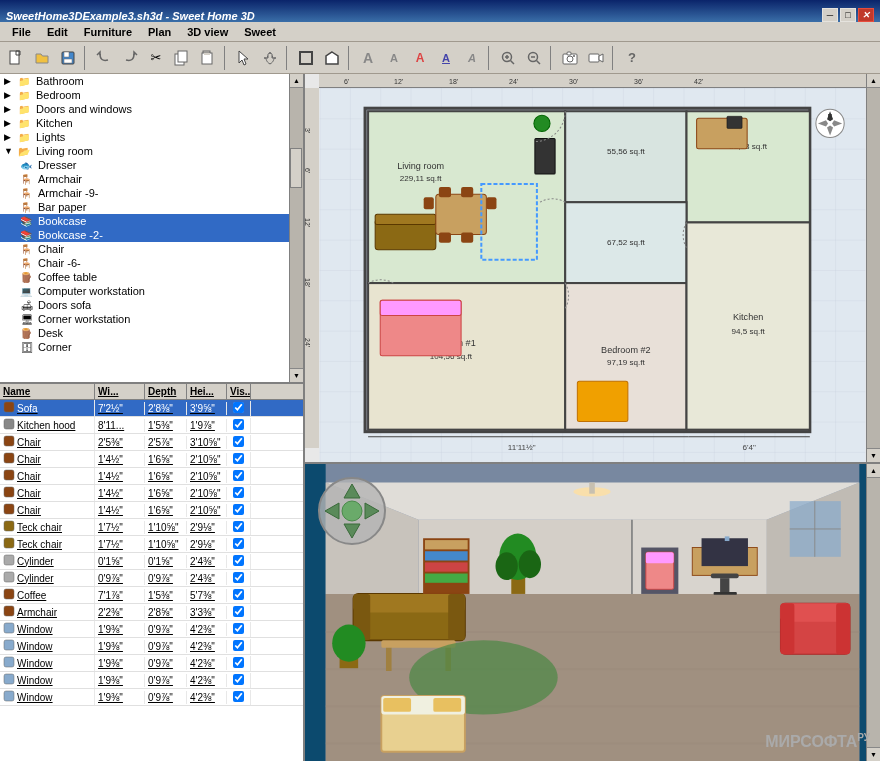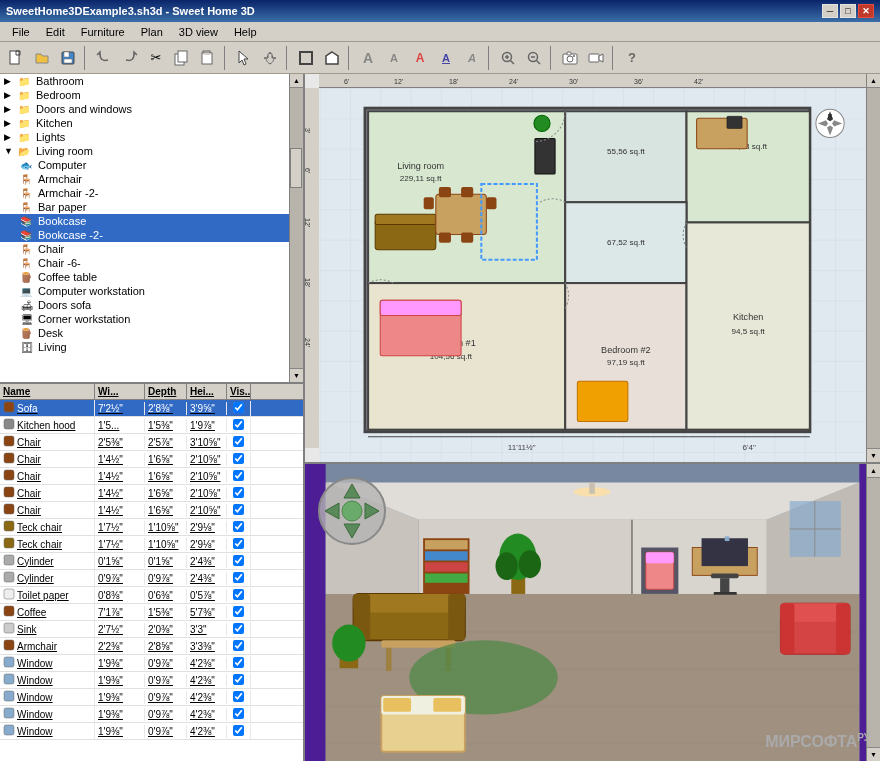--- a/index.html
+++ b/index.html
@@ -4,25 +4,26 @@
   <style>
     * { margin: 0; padding: 0; box-sizing: border-box; }
     body { font-family: 'Arial', sans-serif; font-size: 11px; background: #d4d0c8; overflow: hidden; width: 880px; height: 761px; }
     
     
     #title-bar {
       background: linear-gradient(to bottom, #0a246a, #3a6ea8);
       color: white;
       height: 22px;
       display: flex;
-      align-items: center;
+      align-items: flex-end;
       justify-content: space-between;
       padding: 0 6px;
       font-size: 11px;
       font-weight: bold;
+      font-style: italic;
     }
     #title-bar .title-text { display: flex; align-items: center; gap: 6px; }
     #title-bar .win-controls { display: flex; gap: 2px; }
     .win-btn {
       width: 16px; height: 14px;
       display: flex; align-items: center; justify-content: center;
       font-size: 9px; cursor: pointer; font-weight: bold;
       border: 1px solid rgba(255,255,255,0.4);
     }
     .win-btn.minimize { background: #d4d0c8; color: #000; }
@@ -36,20 +37,21 @@
       display: flex;
       align-items: center;
       border-bottom: 1px solid #a0998e;
       padding: 0 4px;
       font-size: 11px;
     }
     .menu-item {
       padding: 2px 8px;
       cursor: pointer;
       color: #000;
+      font-weight: bold;
     }
 
     
     #toolbar {
       background: #d4d0c8;
       height: 32px;
       display: flex;
       align-items: center;
       padding: 2px 4px;
       gap: 2px;
@@ -148,21 +150,21 @@
       height: 390px;
       background: #e8e8e8;
       position: relative;
       overflow: hidden;
       border-bottom: 2px solid #808080;
     }
 
     
     #view-3d {
       flex: 1;
-      background: #4c1d95;
+      background: #0c4a6e;
       position: relative;
       overflow: hidden;
     }
 
     
     #nav-control {
       position: absolute;
       left: 12px;
       top: 12px;
       width: 70px;
@@ -222,21 +224,21 @@
     <div class="win-btn close">✕</div>
   </div>
 </div>
 
 <div id="menu-bar">
   <span class="menu-item">File</span>
   <span class="menu-item">Edit</span>
   <span class="menu-item">Furniture</span>
   <span class="menu-item">Plan</span>
   <span class="menu-item">3D view</span>
-  <span class="menu-item">Help</span>
+  <span class="menu-item">Sweet</span>
 </div>
 
 <div id="toolbar">
   <button class="tb-btn" title="New">
     <svg width="16" height="16" viewBox="0 0 16 16">
         <rect x="2" y="1" width="9" height="13" fill="white" stroke="#444" stroke-width="1"></rect>
         <polyline points="8,1 12,1 12,5" fill="none" stroke="#444" stroke-width="1"></polyline>
         <line x1="8" y1="1" x2="8" y2="5" stroke="#444" stroke-width="1"></line>
         <line x1="8" y1="5" x2="12" y2="5" stroke="#444" stroke-width="1"></line>
       </svg>
@@ -376,29 +378,29 @@
           <span class="icon folder-icon">📁</span>
           <span>Lights</span>
         </div>
         <div class="tree-item">
           <span class="expand">▼</span>
           <span class="icon folder-icon">📂</span>
           <span>Living room</span>
         </div>
         <div class="tree-item tree-indent-1">
           <span class="icon">🐟</span>
-          <span>Computer</span>
+          <span>Dresser</span>
         </div>
         <div class="tree-item tree-indent-1">
           <span class="icon" style="color:#8B4513;">🪑</span>
           <span>Armchair</span>
         </div>
         <div class="tree-item tree-indent-1">
           <span class="icon" style="color:#8B4513;">🪑</span>
-          <span>Armchair -2-</span>
+          <span>Armchair -9-</span>
         </div>
         <div class="tree-item tree-indent-1">
           <span class="icon">🪑</span>
           <span>Bar paper</span>
         </div>
         <div class="tree-item tree-indent-1 selected">
           <span class="icon">📚</span>
           <span>Bookcase</span>
         </div>
         <div class="tree-item tree-indent-1 selected">
@@ -428,21 +430,21 @@
         <div class="tree-item tree-indent-1">
           <span class="icon">🖥</span>
           <span>Corner workstation</span>
         </div>
         <div class="tree-item tree-indent-1">
           <span class="icon">🪵</span>
           <span>Desk</span>
         </div>
         <div class="tree-item tree-indent-1">
           <span class="icon">🗄</span>
-          <span>Living</span>
+          <span>Corner</span>
         </div>
       </div>
 
       <div style="position:absolute;right:0;top:0;bottom:0;width:14px;background:#d4d0c8;border-left:1px solid #808080;display:flex;flex-direction:column;">
         <div style="height:14px;background:#d4d0c8;border-bottom:1px solid #888;display:flex;align-items:center;justify-content:center;font-size:7px;cursor:pointer;">▲</div>
         <div style="flex:1;background:#b8b4ac;position:relative;">
           <div style="width:12px;height:40px;background:#d4d0c8;border:1px solid #808080;position:absolute;top:60px;"></div>
         </div>
         <div style="height:14px;background:#d4d0c8;border-top:1px solid #888;display:flex;align-items:center;justify-content:center;font-size:7px;cursor:pointer;">▼</div>
       </div>
@@ -472,21 +474,21 @@
       <input type="checkbox" checked="" style="">
     </div>
   </div>
           <div class="list-row">
     <div class="col col-name">
       <span><svg width="12" height="12" viewBox="0 0 12 12">
                   <rect x="1" y="1" width="10" height="10" rx="2" fill="#888" stroke="#666" stroke-width="0.5"></rect>
                 </svg></span>
       <span>Kitchen hood</span>
     </div>
-    <div class="col col-width">1'5...</div>
+    <div class="col col-width">8'11...</div>
     <div class="col col-depth">1'5⅜"</div>
     <div class="col col-height">1'9⅞"</div>
     <div class="col col-vis checkbox-cell">
       <input type="checkbox" checked="" style="">
     </div>
   </div>
           <div class="list-row">
     <div class="col col-name">
       <span><svg width="12" height="12" viewBox="0 0 12 12">
                   <rect x="1" y="1" width="10" height="10" rx="2" fill="#8B4513" stroke="#666" stroke-width="0.5"></rect>
@@ -608,55 +610,27 @@
     <div class="col col-width">0'9⅞"</div>
     <div class="col col-depth">0'9⅞"</div>
     <div class="col col-height">2'4⅜"</div>
     <div class="col col-vis checkbox-cell">
       <input type="checkbox" checked="" style="">
     </div>
   </div>
           <div class="list-row">
     <div class="col col-name">
       <span><svg width="12" height="12" viewBox="0 0 12 12">
-                  <rect x="1" y="1" width="10" height="10" rx="2" fill="#eee" stroke="#666" stroke-width="0.5"></rect>
-                </svg></span>
-      <span>Toilet paper</span>
-    </div>
-    <div class="col col-width">0'8⅜"</div>
-    <div class="col col-depth">0'6⅜"</div>
-    <div class="col col-height">0'5⅞"</div>
-    <div class="col col-vis checkbox-cell">
-      <input type="checkbox" checked="" style="">
-    </div>
-  </div>
-          <div class="list-row">
-    <div class="col col-name">
-      <span><svg width="12" height="12" viewBox="0 0 12 12">
                   <rect x="1" y="1" width="10" height="10" rx="2" fill="#8B4513" stroke="#666" stroke-width="0.5"></rect>
                 </svg></span>
       <span>Coffee</span>
     </div>
     <div class="col col-width">7'1⅞"</div>
     <div class="col col-depth">1'5⅜"</div>
     <div class="col col-height">5'7⅜"</div>
-    <div class="col col-vis checkbox-cell">
-      <input type="checkbox" checked="" style="">
-    </div>
-  </div>
-          <div class="list-row">
-    <div class="col col-name">
-      <span><svg width="12" height="12" viewBox="0 0 12 12">
-                  <rect x="1" y="1" width="10" height="10" rx="2" fill="#ccc" stroke="#666" stroke-width="0.5"></rect>
-                </svg></span>
-      <span>Sink</span>
-    </div>
-    <div class="col col-width">2'7½"</div>
-    <div class="col col-depth">2'0⅜"</div>
-    <div class="col col-height">3'3"</div>
     <div class="col col-vis checkbox-cell">
       <input type="checkbox" checked="" style="">
     </div>
   </div>
           <div class="list-row">
     <div class="col col-name">
       <span><svg width="12" height="12" viewBox="0 0 12 12">
                   <rect x="1" y="1" width="10" height="10" rx="2" fill="#8B4513" stroke="#666" stroke-width="0.5"></rect>
                 </svg></span>
       <span>Armchair</span>

